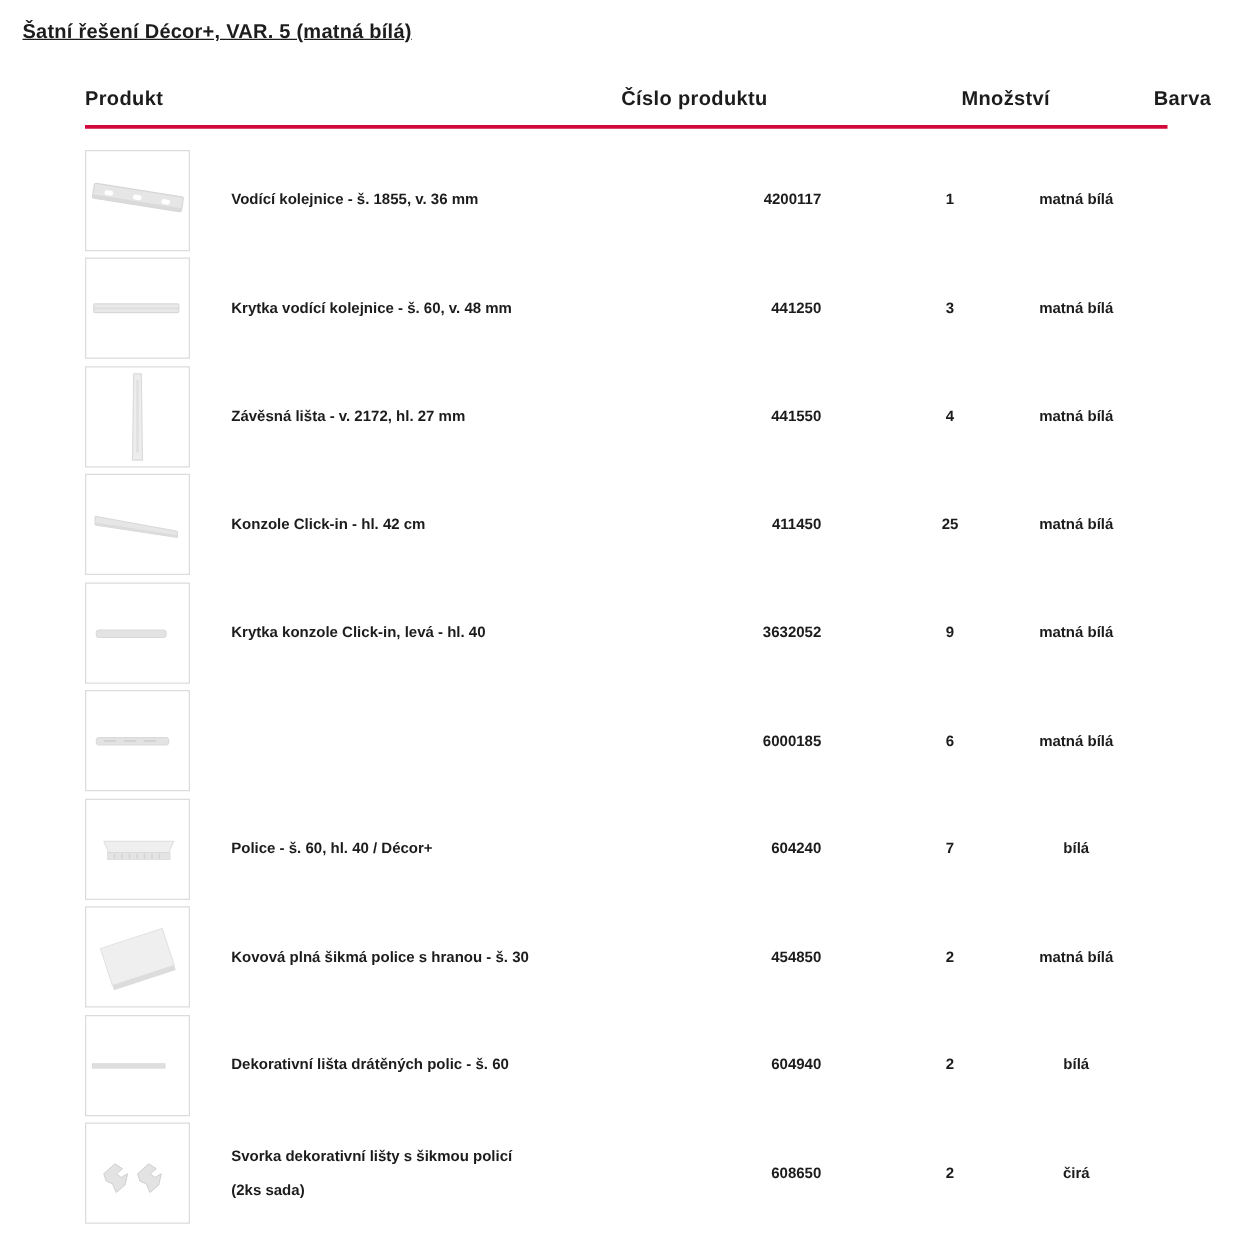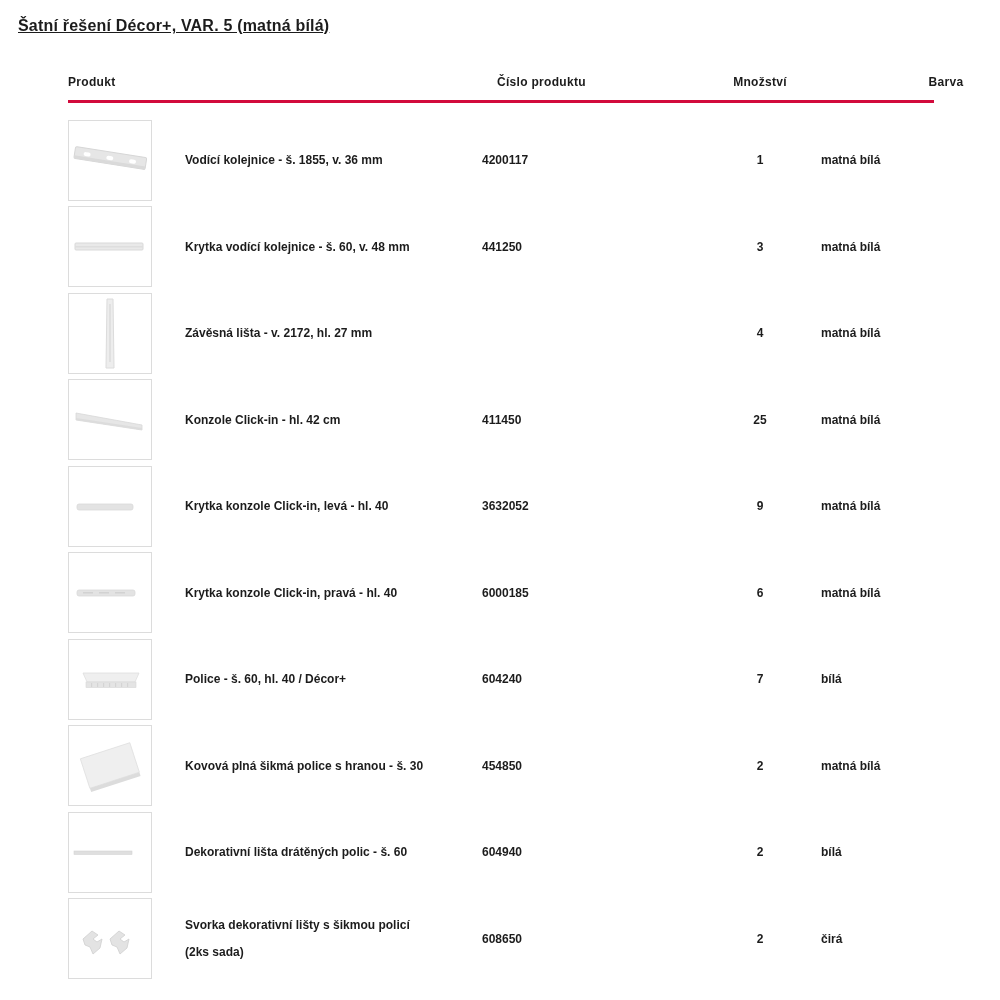--- a/index.html
+++ b/index.html
@@ -5,38 +5,38 @@
   :root { --accent:#d20a3c; --text:#1c1c1c; --thumb-border:#dcdcdc; --art:#e7e7e7; --art-dark:#d8d8d8; }
   * { box-sizing:border-box; margin:0; padding:0; }
   html,body { width:1000px; height:1000px; background:#ffffff; overflow:hidden; }
   body { font-family:"Liberation Sans", sans-serif; font-weight:700; color:var(--text); position:relative; }
 
   .page-title { position:absolute; left:18px; top:17px; font-size:16px; letter-spacing:.2px;text-decoration:underline; }
 
   .parts-table { position:absolute; left:68px; top:56px; width:866px; }
 
   .header-row { position:relative; height:47px; border-bottom:3px solid var(--accent); }
-  .header-cell { position:absolute; bottom:11px; font-size:12px; letter-spacing:.3px; white-space:nowrap; }
+  .header-cell { position:absolute; bottom:11px; font-size:16px; letter-spacing:.3px; white-space:nowrap; }
   .h-product { left:0; }
   .h-sku    { left:429px; width:160px; text-align:left; }
-  .h-qty    { left:612px; width:160px; text-align:center; }
+  .h-qty    { left:612px; width:160px; text-align:right; }
   .h-color  { left:798px; width:160px; text-align:center; }
 
   .rows { margin-top:14px; }
   .row { position:relative; height:86.5px; }
 
   .thumb { position:absolute; left:0; top:2.75px; width:84px; height:81px;
            border:1px solid var(--thumb-border); background:#fff; }
   .thumb svg { display:block; width:82px; height:79px; }
 
   .cell { position:absolute; top:50%; transform:translateY(-50%); font-size:12px; line-height:27px; }
   .c-name  { left:117px; width:368px; white-space:pre-line; }
-  .c-sku   { left:414px; width:160px; text-align:left; }
+  .c-sku   { left:429px; width:160px; text-align:right; }
   .c-qty   { left:612px; width:160px; text-align:center; }
-  .c-color { left:753px; width:160px; white-space:nowrap; }
+  .c-color { left:713px; width:160px; text-align:center; white-space:nowrap; }
 </style>
 </head>
 <body>
 
 <div class="page-title">Šatní řešení Décor+, VAR. 5 (matná bílá)</div>
 
 <div class="parts-table">
 
   <div class="header-row">
     <div class="header-cell h-product">Produkt</div>
@@ -79,20 +79,21 @@
     </div>
 
     <div class="row">
       <div class="thumb">
         <svg viewBox="0 0 82 79">
           <polygon points="38,5 44,5 45,74 37,74" fill="#ededed" stroke="#dcdcdc" stroke-width="1"></polygon>
           <rect x="40" y="10" width="2" height="58" fill="#e0e0e0"></rect>
         </svg>
       </div>
       <div class="cell c-name">Závěsná lišta - v. 2172, hl. 27 mm</div>
+      <div class="cell c-sku">441550</div>
       <div class="cell c-qty">4</div>
       <div class="cell c-color">matná bílá</div>
     </div>
 
     <div class="row">
       <div class="thumb">
         <svg viewBox="0 0 82 79">
           <polygon points="7,33 73,45 73,50 7,40" fill="#e6e6e6" stroke="#d8d8d8" stroke-width="0.8"></polygon>
           <polygon points="7,38 73,48 73,50 7,40" fill="#dcdcdc"></polygon>
         </svg>
@@ -117,21 +118,20 @@
 
     <div class="row">
       <div class="thumb">
         <svg viewBox="0 0 82 79">
           <rect x="8" y="37" width="58" height="6" rx="2" fill="#e3e3e3" stroke="#d9d9d9" stroke-width="0.8"></rect>
           <rect x="14" y="39" width="10" height="1.5" fill="#d2d2d2"></rect>
           <rect x="30" y="39" width="10" height="1.5" fill="#d2d2d2"></rect>
           <rect x="46" y="39" width="10" height="1.5" fill="#d2d2d2"></rect>
         </svg>
       </div>
-      <div class="cell c-name">Krytka konzole Click-in, pravá - hl. 40</div>
       <div class="cell c-sku">6000185</div>
       <div class="cell c-qty">6</div>
       <div class="cell c-color">matná bílá</div>
     </div>
 
     <div class="row">
       <div class="thumb">
         <svg viewBox="0 0 82 79">
           <polygon points="14,33 70,33 66,42 18,42" fill="#efefef" stroke="#dedede" stroke-width="0.8"></polygon>
           <rect x="17" y="42" width="50" height="5.5" fill="#e4e4e4" stroke="#d8d8d8" stroke-width="0.6"></rect>

